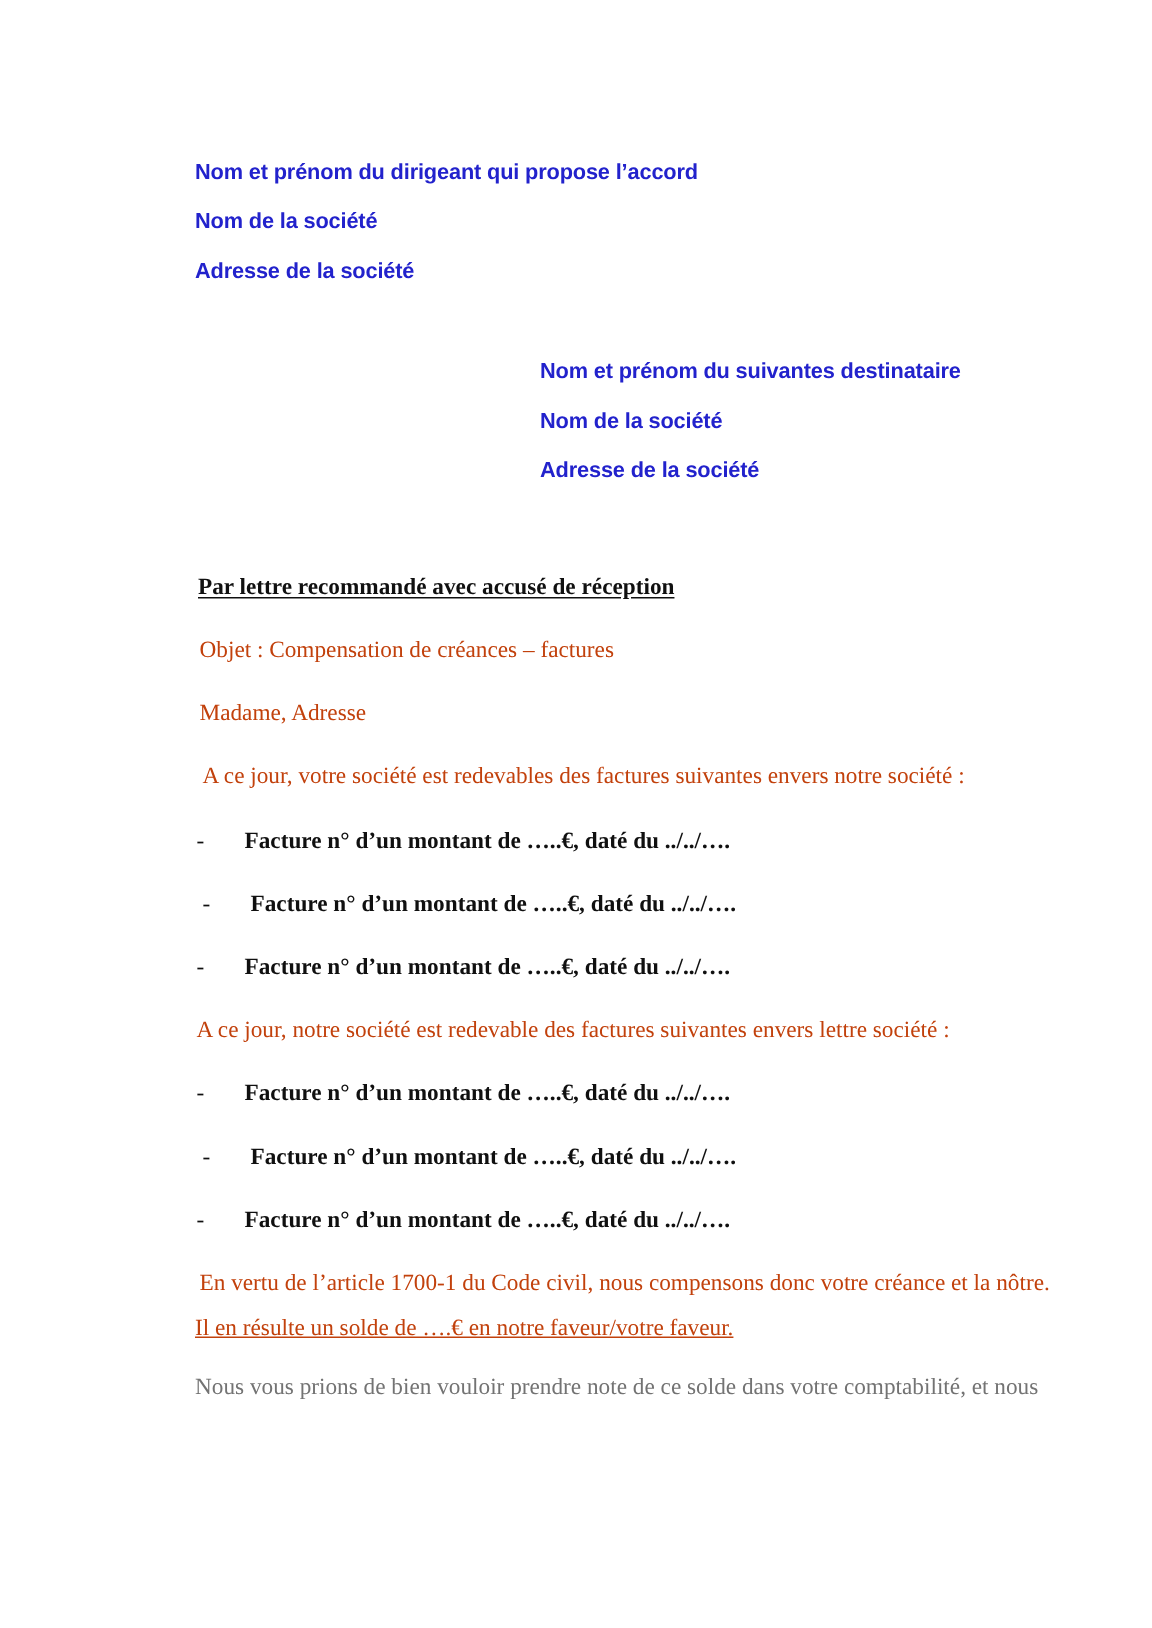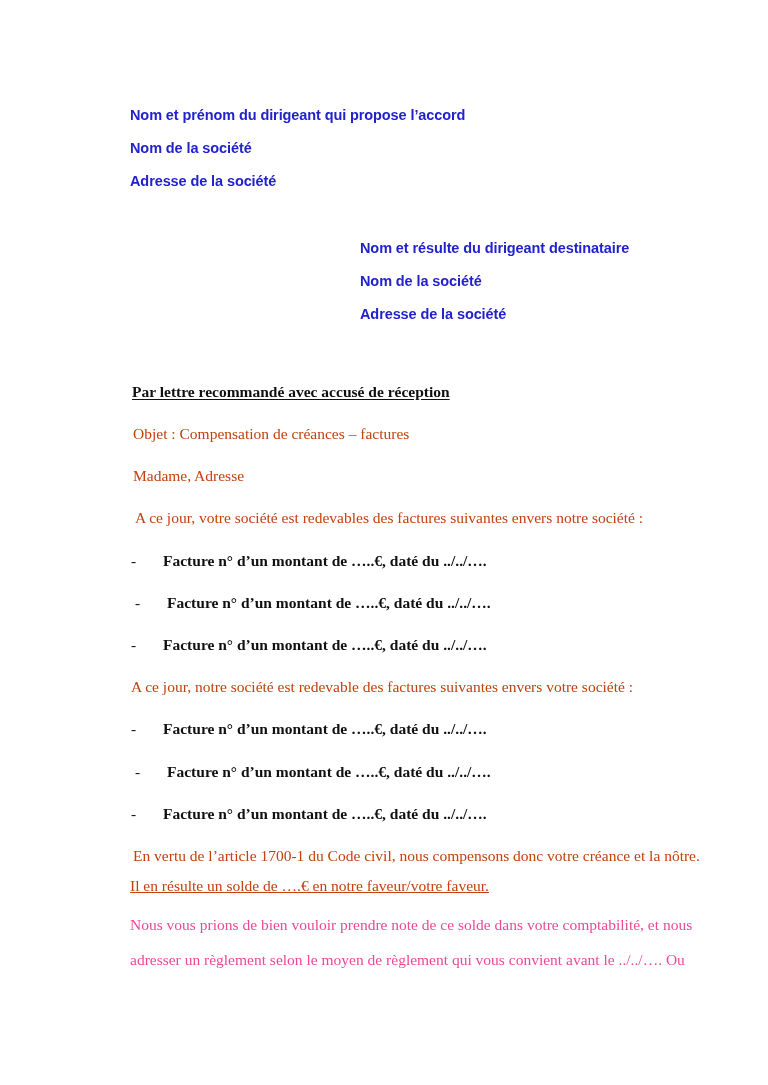--- a/index.html
+++ b/index.html
@@ -99,41 +99,41 @@
   .closing-1 { left: 93px; top: 848px; }
   .closing-2 { left: 90px; top: 878px; text-decoration: underline; }
 
   .red-para {
     position: absolute;
     left: 90px;
     top: 917px;
     width: 600px;
     font-size: 15.5px;
     line-height: 1;
-    color: #ec4899;
+    color: #737373;
   }
   .red-para .red-line {
     display: block;
     white-space: nowrap;
   }
   .red-para .red-line + .red-line { margin-top: 19px; }
 </style>
 </head>
 <body>
 
 <div class="page">
 
   <div class="addr-block sender-block">
     <span class="addr-line">Nom et prénom du dirigeant qui propose l’accord</span>
     <span class="addr-line">Nom de la société</span>
     <span class="addr-line">Adresse de la société</span>
   </div>
 
   <div class="addr-block recipient-block">
-    <span class="addr-line">Nom et résulte du dirigeant destinataire</span>
+    <span class="addr-line">Nom et prénom du suivantes destinataire</span>
     <span class="addr-line">Nom de la société</span>
     <span class="addr-line">Adresse de la société</span>
   </div>
 
   <div class="heading-recommande">Par lettre recommandé avec accusé de réception</div>
 
   <div class="body-line objet-line">Objet : Compensation de créances – factures</div>
 
   <div class="body-line salutation">Madame, Adresse</div>
 
@@ -145,36 +145,35 @@
   </div>
   <div class="bullet-row b2">
     <span class="dash">-</span>
     <span class="bullet-text">Facture n° d’un montant de …..€, daté du ../../….</span>
   </div>
   <div class="bullet-row b3">
     <span class="dash">-</span>
     <span class="bullet-text">Facture n° d’un montant de …..€, daté du ../../….</span>
   </div>
 
-  <div class="body-line para-2">A ce jour, notre société est redevable des factures suivantes envers votre société :</div>
+  <div class="body-line para-2">A ce jour, notre société est redevable des factures suivantes envers lettre société :</div>
 
   <div class="bullet-row b4">
     <span class="dash">-</span>
     <span class="bullet-text">Facture n° d’un montant de …..€, daté du ../../….</span>
   </div>
   <div class="bullet-row b5">
     <span class="dash">-</span>
     <span class="bullet-text">Facture n° d’un montant de …..€, daté du ../../….</span>
   </div>
   <div class="bullet-row b6">
     <span class="dash">-</span>
     <span class="bullet-text">Facture n° d’un montant de …..€, daté du ../../….</span>
   </div>
 
   <div class="body-line closing-1">En vertu de l’article 1700-1 du Code civil, nous compensons donc votre créance et la nôtre.</div>
   <div class="body-line closing-2">Il en résulte un solde de ….€ en notre faveur/votre faveur.</div>
 
   <div class="red-para">
     <span class="red-line">Nous vous prions de bien vouloir prendre note de ce solde dans votre comptabilité, et nous</span>
-    <span class="red-line">adresser un règlement selon le moyen de règlement qui vous convient avant le ../../…. Ou</span>
   </div>
 
 </div>
 
 </body></html>

